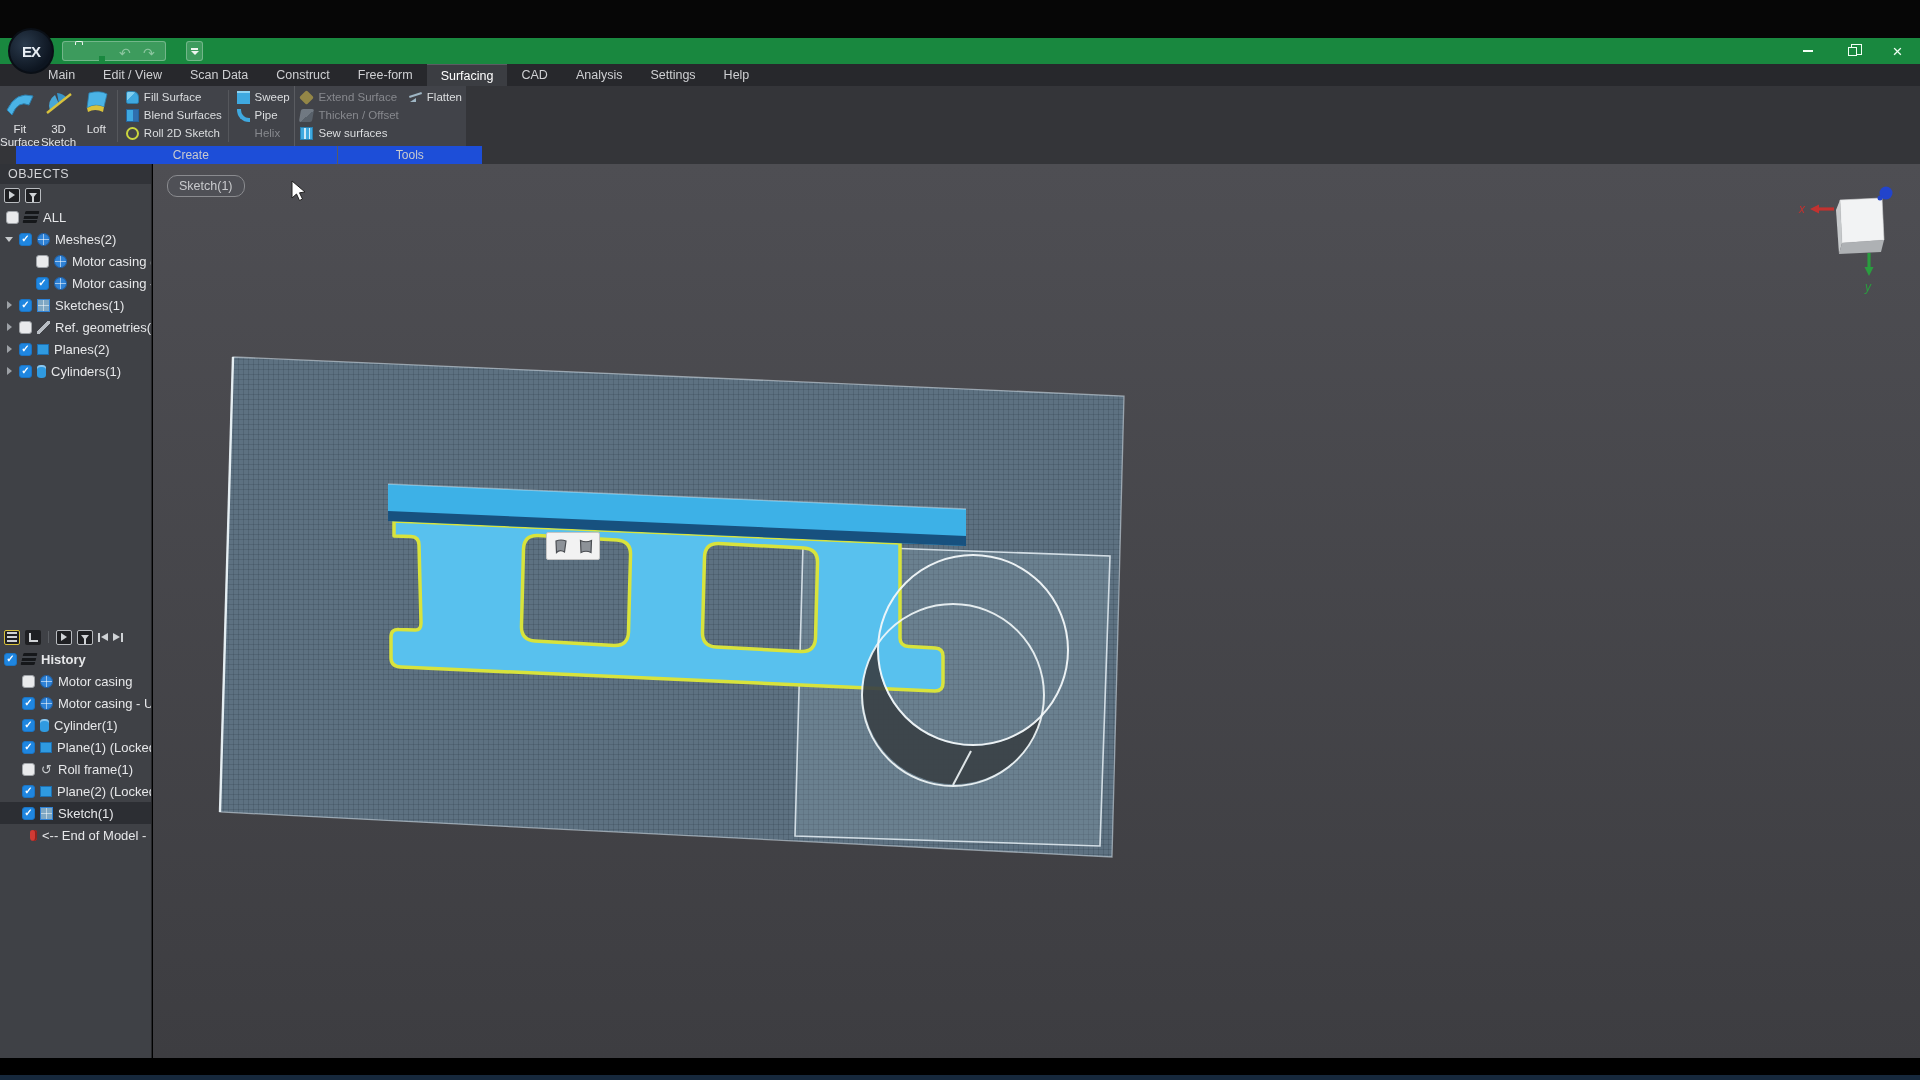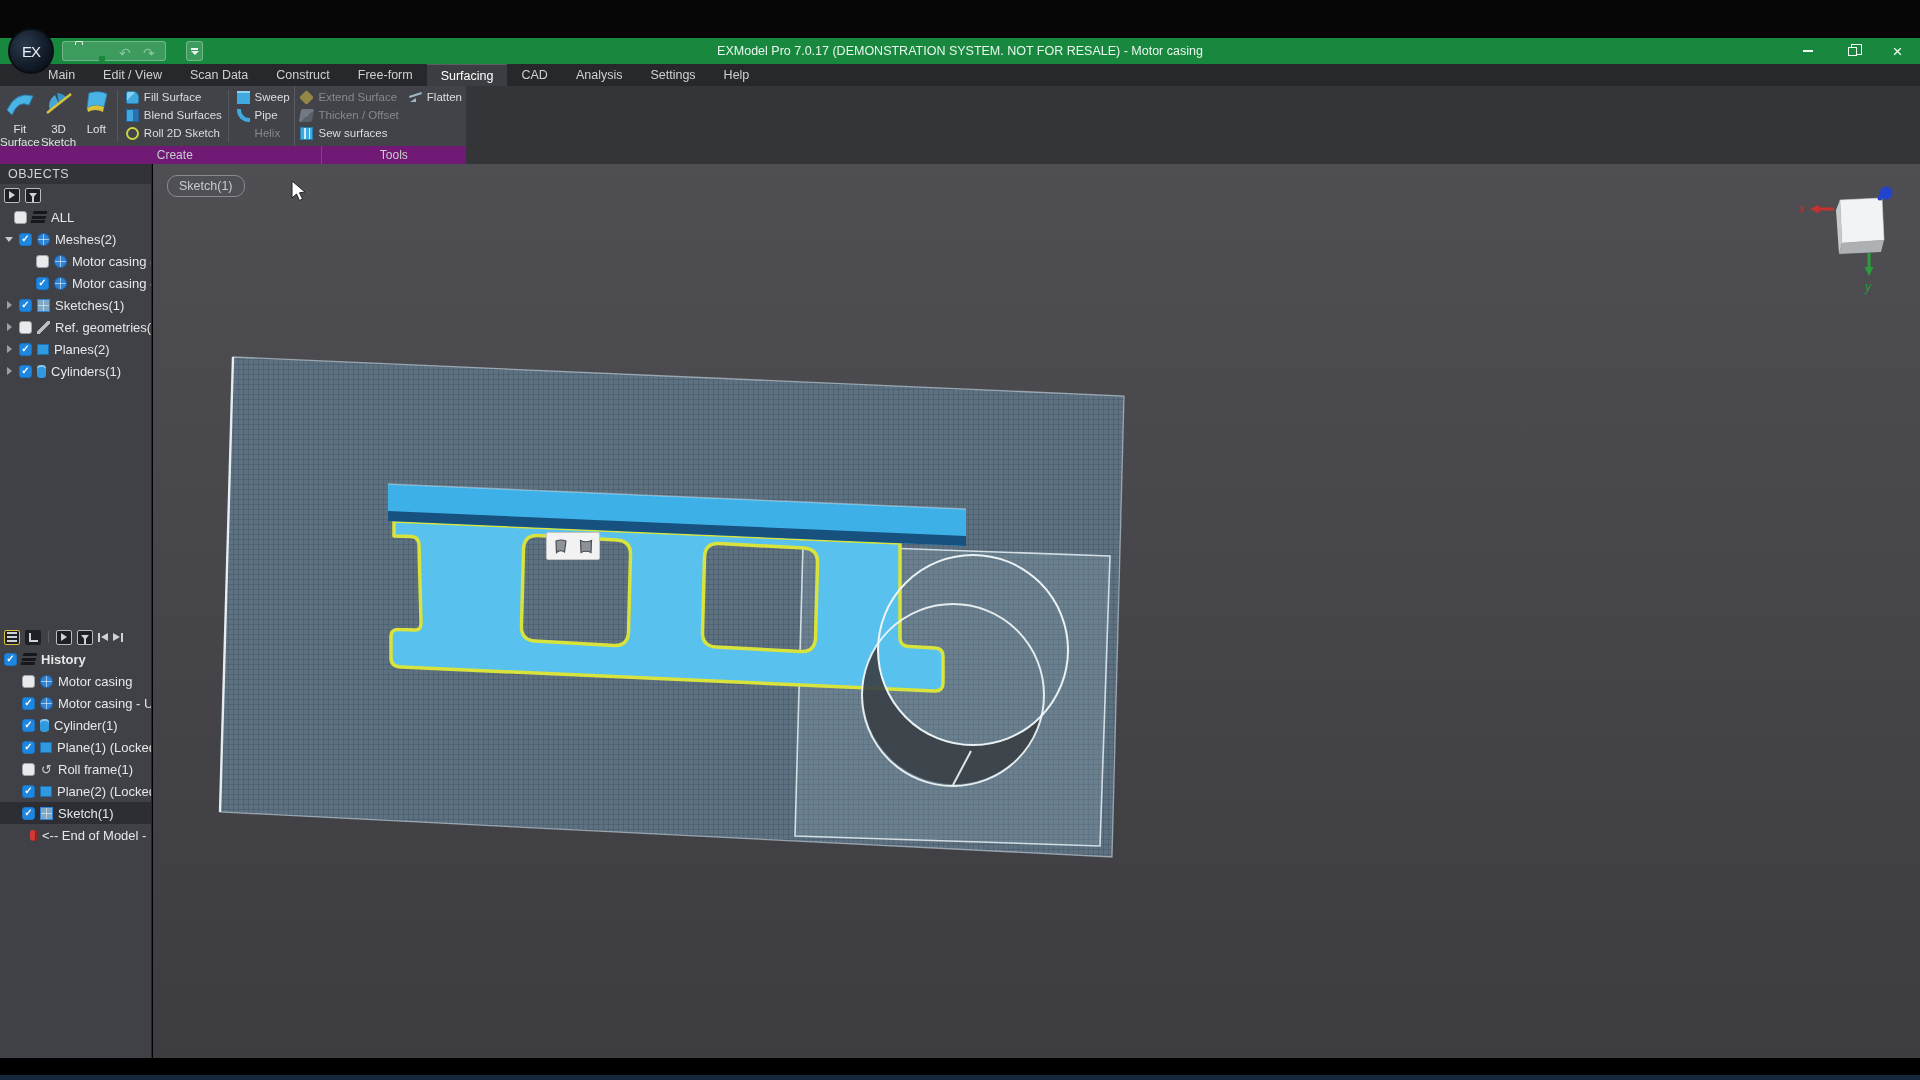--- a/index.html
+++ b/index.html
@@ -7,21 +7,21 @@
     font-family:"Liberation Sans", sans-serif; }
   #app { position:relative; width:1920px; height:1080px; background:#000; }
 
   
   .top-strip { position:absolute; left:0; top:0; width:1920px; height:38px; background:#060606; }
   .title-bar { position:absolute; left:0; top:38px; width:1920px; height:26px;
     background:#19883f; display:flex; align-items:center; }
   .logo { position:absolute; left:8px; top:-10px; width:46px; height:46px; border-radius:50%;
     background:radial-gradient(circle at 35% 35%, #2a3a4c, #0d1520 70%);
     border:2px solid #0a0f16; color:#e8eef4; display:flex; align-items:center; justify-content:center;
-    font-weight:normal; font-size:15px; letter-spacing:-1px; z-index:5; }
+    font-weight:bold; font-size:15px; letter-spacing:-1px; z-index:5; }
   .qat { position:absolute; left:62px; top:3px; height:20px; padding:0 8px; display:flex; gap:10px;
     align-items:center; background:rgba(255,255,255,0.16); border:1px solid rgba(255,255,255,0.28); border-radius:3px; }
   .qat-btn { width:14px; height:14px; position:relative; }
   .i-case { width:14px; height:10px; margin-top:3px; background:#eef4ef; border-radius:2px; position:relative; }
   .i-case::before { content:""; position:absolute; left:4px; top:-3px; width:6px; height:3px;
     border:1.5px solid #eef4ef; border-bottom:none; border-radius:2px 2px 0 0; }
   .i-save { width:12px; height:12px; margin:1px; background:#e9efe9; border-radius:1px; position:relative; }
   .i-save::after { content:""; position:absolute; left:3px; bottom:0; width:6px; height:5px; background:#19883f; }
   .i-undo,.i-redo { color:rgba(235,250,240,0.45); font-size:14px; line-height:14px; font-family:"DejaVu Sans",sans-serif; }
   .qat-drop { position:absolute; left:186px; top:3px; width:17px; height:20px; background:rgba(255,255,255,0.16);
@@ -64,21 +64,21 @@
   .si-sweep { background:#3fa9e0; border-top:2px solid #8fd4f2; }
   .si-pipe { border-left:4px solid #3fa9e0; border-bottom:4px solid #3fa9e0; border-radius:0 0 0 12px; }
   .si-none { visibility:hidden; }
   .si-extend { background:#d7bd45; transform:rotate(45deg) scale(0.8); border-radius:2px; }
   .si-thicken { background:linear-gradient(135deg,#97a4b0 0 55%,#6b7884 55%); transform:skewX(-10deg); border-radius:2px; }
   .si-sew { background:repeating-linear-gradient(90deg,#3fa9e0 0 3px,#cfe9f7 3px 4.5px); border:1px solid #2b7fae; }
   .si-flatten { background:none; }
   .si-flatten::before { content:""; position:absolute; left:0; top:3px; width:13px; height:2px; background:#9fb6c4; transform:rotate(-18deg); }
   .si-flatten::after { content:""; position:absolute; left:1px; top:7px; width:0; height:0;
     border-top:4px solid transparent; border-right:6px solid #9fb6c4; }
-  .group-strip { position:absolute; left:0; top:60px; width:466px; height:18px; background:#701a75; display:flex;padding-left:29px; }
+  .group-strip { position:absolute; left:16px; top:60px; width:466px; height:18px; background:#1d4ed8; display:flex;padding-left:29px; }
   .group-lbl { color:#c9cbce; font-size:12px; display:flex; align-items:center; justify-content:center; }
   .group-lbl.create { width:312px; border-right:1px solid #5a5c61; }
   .group-lbl.tools { width:154px; }
 
   
   .left-panel { position:absolute; left:0; top:164px; width:152px; height:894px; background:#3f4146;
     border-right:1px solid #26272a; overflow:hidden; }
   .panel-header { height:20px; background:#313338; color:#d4d5d8; font-size:12.5px;
     display:flex; align-items:center; padding-left:8px; letter-spacing:0.5px; }
   .filter-row { height:22px; display:flex; align-items:center; gap:5px; padding-left:4px; }
@@ -154,21 +154,20 @@
     <div class="qat">
       <span class="qat-btn"><span class="i-case"></span></span>
       <span class="qat-btn"><span class="i-save"></span></span>
       <span class="qat-btn"><span class="i-undo">↶</span></span>
       <span class="qat-btn"><span class="i-redo">↷</span></span>
     </div>
     <div class="qat-drop">
       <span class="bar"></span>
       <span class="car"></span>
     </div>
-    <div class="win-title">EXModel Pro 7.0.17 (DEMONSTRATION SYSTEM. NOT FOR RESALE) - Motor casing</div>
     <div class="win-controls">
       <span class="win-btn">
           <span class="wb-min"></span>
         </span>
       <span class="win-btn">
           <span class="wb-restore"></span>
         </span>
       <span class="win-btn wb-close">×</span>
     </div>
   </div>
@@ -277,21 +276,21 @@
     <div class="panel-header">OBJECTS</div>
     <div class="filter-row">
       <span class="boxicon">
           <span class="tri-r"></span>
         </span>
       <span class="boxicon">
           <span class="funnel"></span>
         </span>
     </div>
 
-    <div class="trow" style="padding-left:14px;">
+    <div class="trow" style="padding-left:6px;">
       <span class="cb"></span>
       <span class="ic ic-layers"></span>
       <span class="tlabel">ALL</span>
     </div>
     <div class="trow">
       <span class="tw exp"></span>
       <span class="cb on"></span>
       <span class="ic ic-mesh"></span>
       <span class="tlabel">Meshes(2)</span>
     </div>

